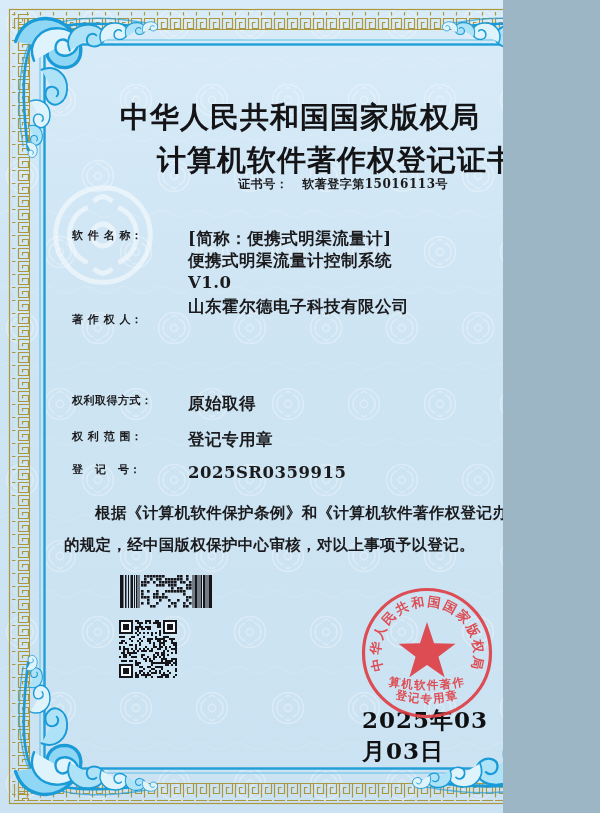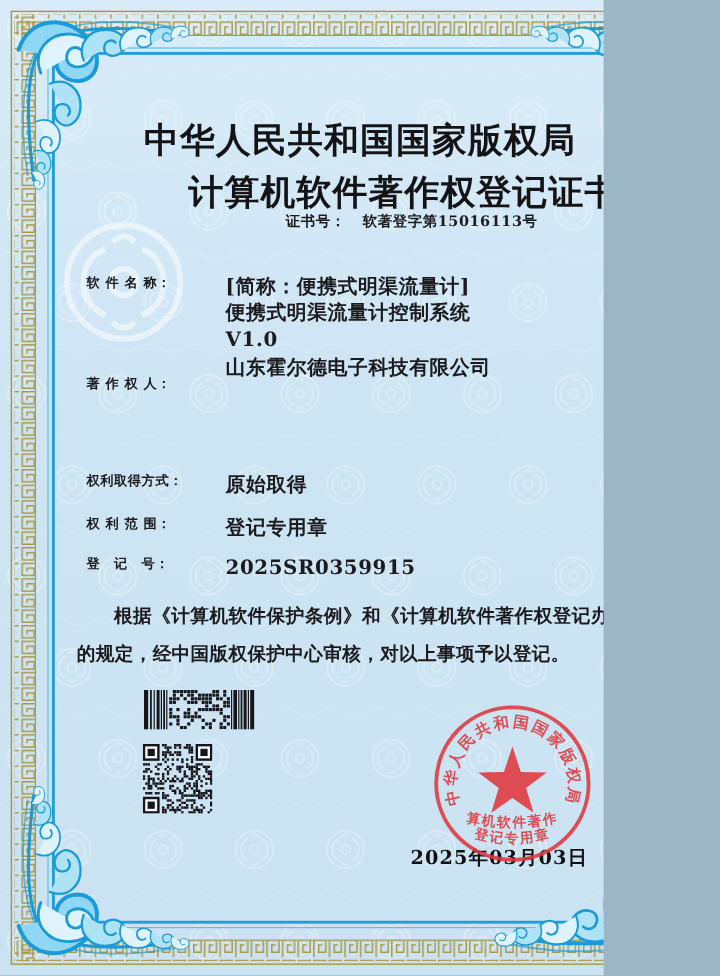--- a/index.html
+++ b/index.html
@@ -15,21 +15,21 @@
   .title{position:absolute;left:0;width:600px;text-align:center;font-weight:700;
          font-size:29px;letter-spacing:1px;color:#141417;}
   .title-1{top:98px;}
   .title-2{top:141px;padding-left:37px;}
   .certno{position:absolute;right:55px;top:176px;font-size:12px;font-weight:700;letter-spacing:.5px;}
   .certno .gap{display:inline-block;width:14px;}
   .field-label{position:absolute;left:72px;font-size:11px;font-weight:700;white-space:pre;letter-spacing:.5px;}
   .field-value{position:absolute;left:188px;font-size:16.5px;font-weight:700;letter-spacing:.5px;line-height:22px;}
   .statement{position:absolute;left:64px;top:497px;width:476px;font-size:15.5px;font-weight:700;
              line-height:32px;text-indent:2em;letter-spacing:.3px;text-align:justify;}
-  .date{position:absolute;left:342px;top:705px;font-size:16px;font-weight:700;letter-spacing:1px;color:#101012;}
+  .date{position:absolute;left:362px;top:705px;font-size:23px;font-weight:700;letter-spacing:1px;color:#101012;}
   
   .barcode{position:absolute;left:120px;top:575px;width:92px;height:33px;}
   .qrcode{position:absolute;left:119px;top:620px;width:58px;height:58px;}
   
   .seal{position:absolute;left:357px;top:583px;width:140px;height:140px;opacity:.88;}
   .seal text{font-family:"DejaVu Serif","Liberation Serif",serif;font-weight:700;fill:#e0383e;}
 </style>
 </head>
 <body>
 

